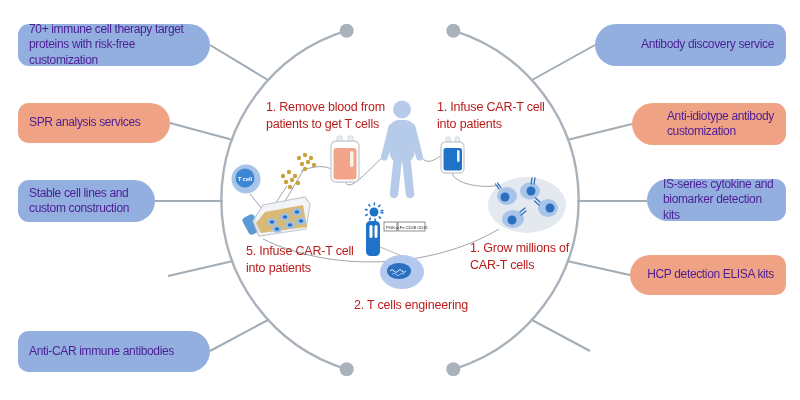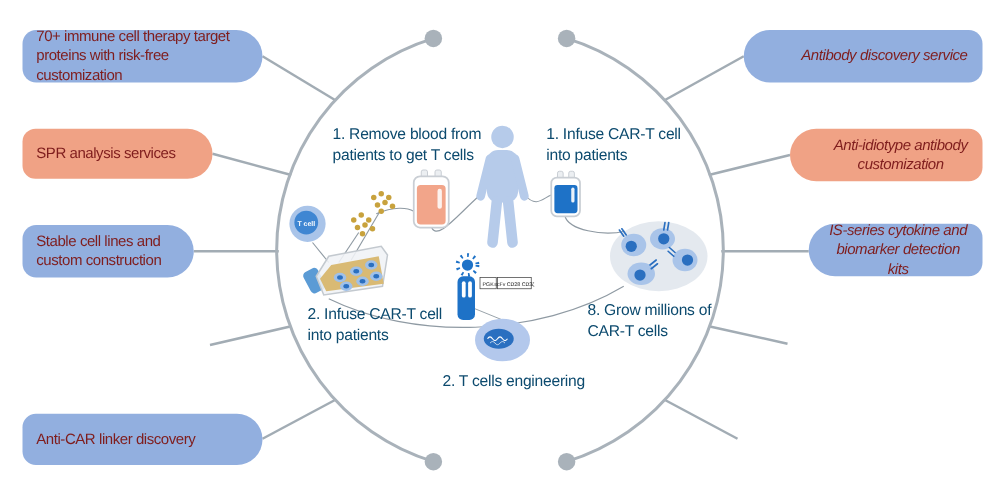--- a/index.html
+++ b/index.html
@@ -3,30 +3,30 @@
 <meta charset="utf-8">
 <style>
   html,body{margin:0;padding:0;background:#fff;}
   .stage{
     position:relative;width:800px;height:400px;background:#ffffff;
     font-family:"Liberation Sans",sans-serif;overflow:hidden;
   }
   .scene{position:absolute;left:0;top:0;}
   .pill{
     position:absolute;display:flex;align-items:center;
-    color:#7f1d1d;font-size:12px;letter-spacing:-0.35px;line-height:15.5px;
+    color:#4c1d95;font-size:12px;letter-spacing:-0.35px;line-height:15.5px;
     white-space:pre-line;box-sizing:border-box;
   }
   .pill.blue{background:var(--pill-blue,#92afdf);}
   .pill.salmon{background:var(--pill-salmon,#f0a285);}
   .pill.left{border-radius:11px 21px 21px 11px;padding:0 16px 0 11px;text-align:left;}
-  .pill.right{border-radius:21px 11px 11px 21px;padding:0 12px 0 16px;justify-content:flex-end;text-align:center;font-style:italic;}
+  .pill.right{border-radius:21px 11px 11px 21px;padding:0 12px 0 16px;justify-content:flex-end;text-align:left;}
   .step{
     position:absolute;font-size:12.5px;letter-spacing:-0.2px;line-height:16.5px;
-    color:#0c4a6e;white-space:pre-line;
+    color:#b91c1c;white-space:pre-line;
   }
 </style>
 </head>
 <body>
 
 <div class="stage">
 
   <svg class="scene" width="800" height="400" viewBox="0 0 800 400">
 
     <g stroke="#a2acb4" stroke-width="2" fill="none">
@@ -179,31 +179,32 @@
         <path d="M540,202 l-4.5,-4 M539,205 l-4.5,-4"></path>
       </g>
     </g>
   </svg>
 
   <div class="pill left blue" style="left:18px;top:24px;width:192px;height:42px">70+ immune cell therapy target
 proteins with risk-free customization</div>
   <div class="pill left blue" style="left:18px;top:180px;width:137px;height:42px">Stable cell lines and
 custom construction</div>
   <div class="pill left salmon" style="left:18px;top:103px;width:152px;height:40px">SPR analysis services</div>
-  <div class="pill left blue" style="left:18px;top:331px;width:192px;height:41px">Anti-CAR linker discovery</div>
+  <div class="pill left blue" style="left:18px;top:331px;width:192px;height:41px">Anti-CAR immune antibodies</div>
 
   <div class="pill right blue" style="left:595px;top:24px;width:191px;height:42px">Antibody discovery service</div>
   <div class="pill right blue" style="left:647px;top:179px;width:139px;height:42px">IS-series cytokine and
 biomarker detection kits</div>
   <div class="pill right salmon" style="left:632px;top:103px;width:154px;height:42px">Anti-idiotype antibody
 customization</div>
+  <div class="pill right salmon" style="left:630px;top:255px;width:156px;height:40px">HCP detection ELISA kits</div>
 
   <div class="step" style="left:266px;top:99px">1. Remove blood from
 patients to get T cells</div>
-  <div class="step" style="left:246px;top:243px">2. Infuse CAR-T cell
+  <div class="step" style="left:246px;top:243px">5. Infuse CAR-T cell
 into patients</div>
   <div class="step" style="left:354px;top:297px">2. T cells engineering</div>
-  <div class="step" style="left:470px;top:240px">8. Grow millions of
+  <div class="step" style="left:470px;top:240px">1. Grow millions of
 CAR-T cells</div>
   <div class="step" style="left:437px;top:99px">1. Infuse CAR-T cell
 into patients</div>
 
 </div>
 
 </body></html>

